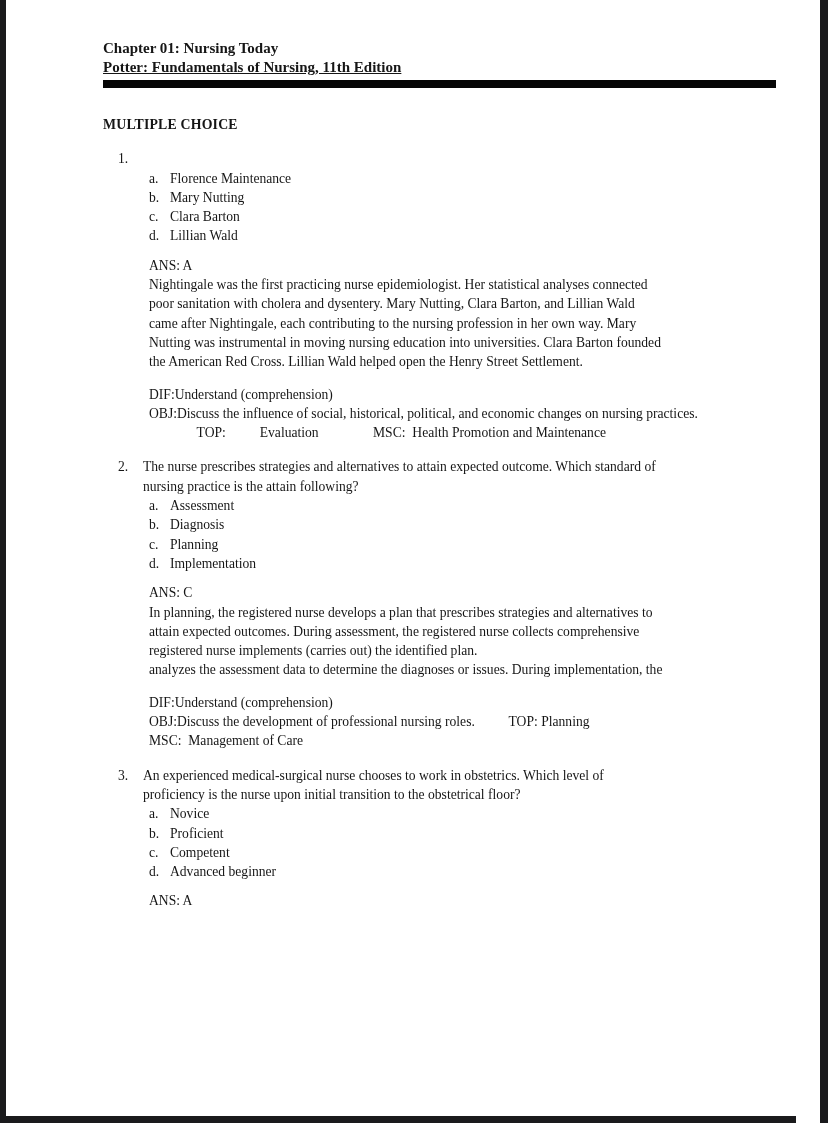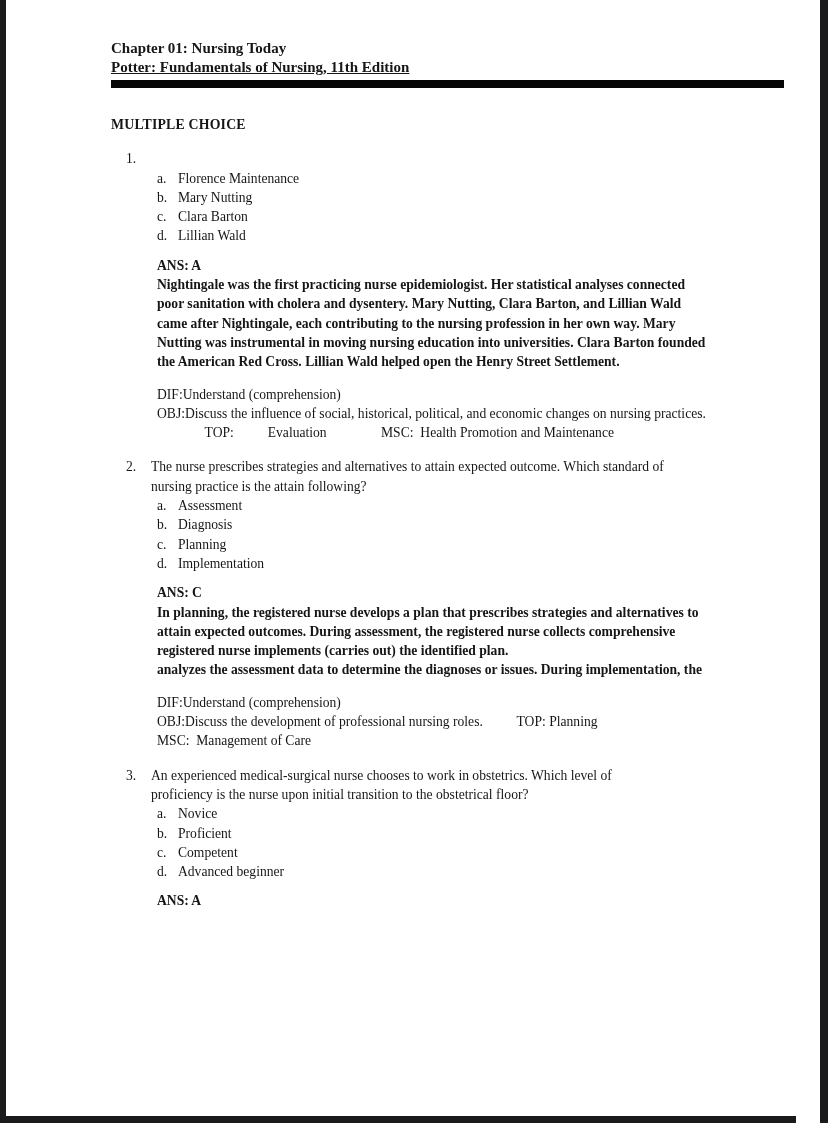--- a/index.html
+++ b/index.html
@@ -11,42 +11,42 @@
     position:relative;
     overflow:hidden;
   }
   .edge { position:absolute; background:#1a1a1c; }
   .edge-left   { left:0; top:0; width:6px; height:1123px; }
   .edge-right  { right:0; top:0; width:8px; height:1123px; }
   .edge-bottom { left:0; bottom:0; width:796px; height:7px; }
 
   .content {
     position:absolute;
-    left:111px; top:39px;
+    left:103px; top:39px;
     width:673px;
     font-size:13.6px;
     line-height:19.3px;
   }
   .header-line { font-size:15px; font-weight:bold; line-height:19px; }
   .header-sub  { text-decoration:underline; }
   .rule { height:8px; background:#060606; margin-top:3px; }
 
   .section-title { font-weight:bold; font-size:13.8px; margin-top:27px; letter-spacing:0.2px; }
 
   .question { margin-top:15px; }
   .q-row { display:flex; }
   .q-num { width:25px; margin-left:15px; flex:none; }
   .q-stem { flex:1; max-width:600px; }
   .q-stem b { font-weight:bold; }
   .stem-line { display:block; }
 
   .option { display:flex; margin-left:46px; }
   .opt-letter { width:21px; flex:none; }
 
-  .ans-block { margin-left:46px; margin-top:10px;font-weight:bold; }
+  .ans-block { margin-left:46px; margin-top:10px; }
   .rationale-line { display:block; }
 
   .meta { margin-left:46px; margin-top:13px; }
   .meta-line { white-space:pre-wrap; }
 </style>
 </head>
 <body>
 
 <div class="edge edge-left"></div>
 <div class="edge edge-right"></div>

